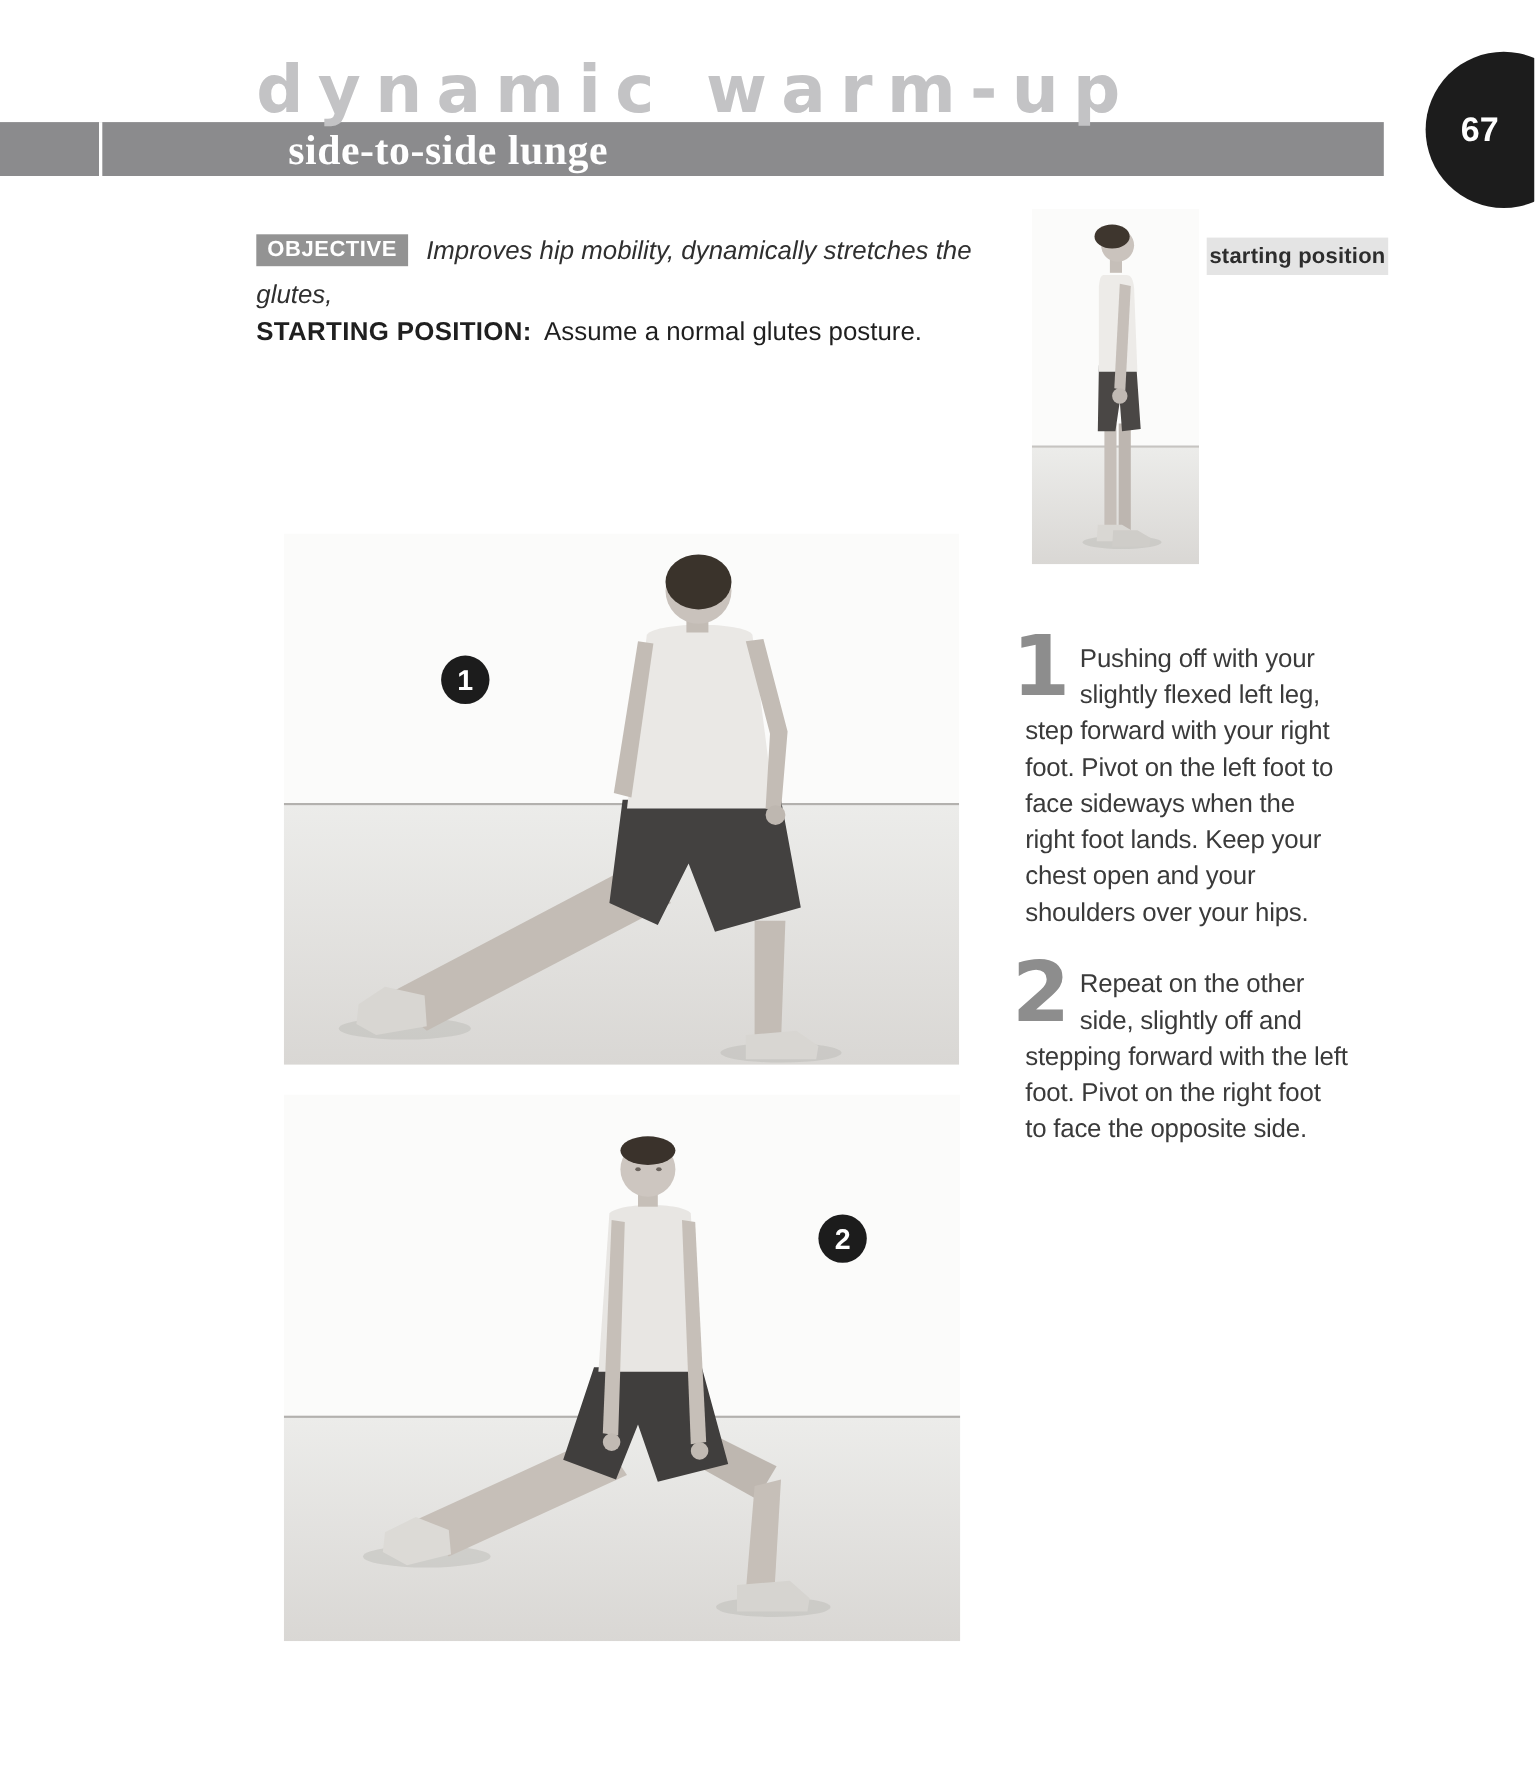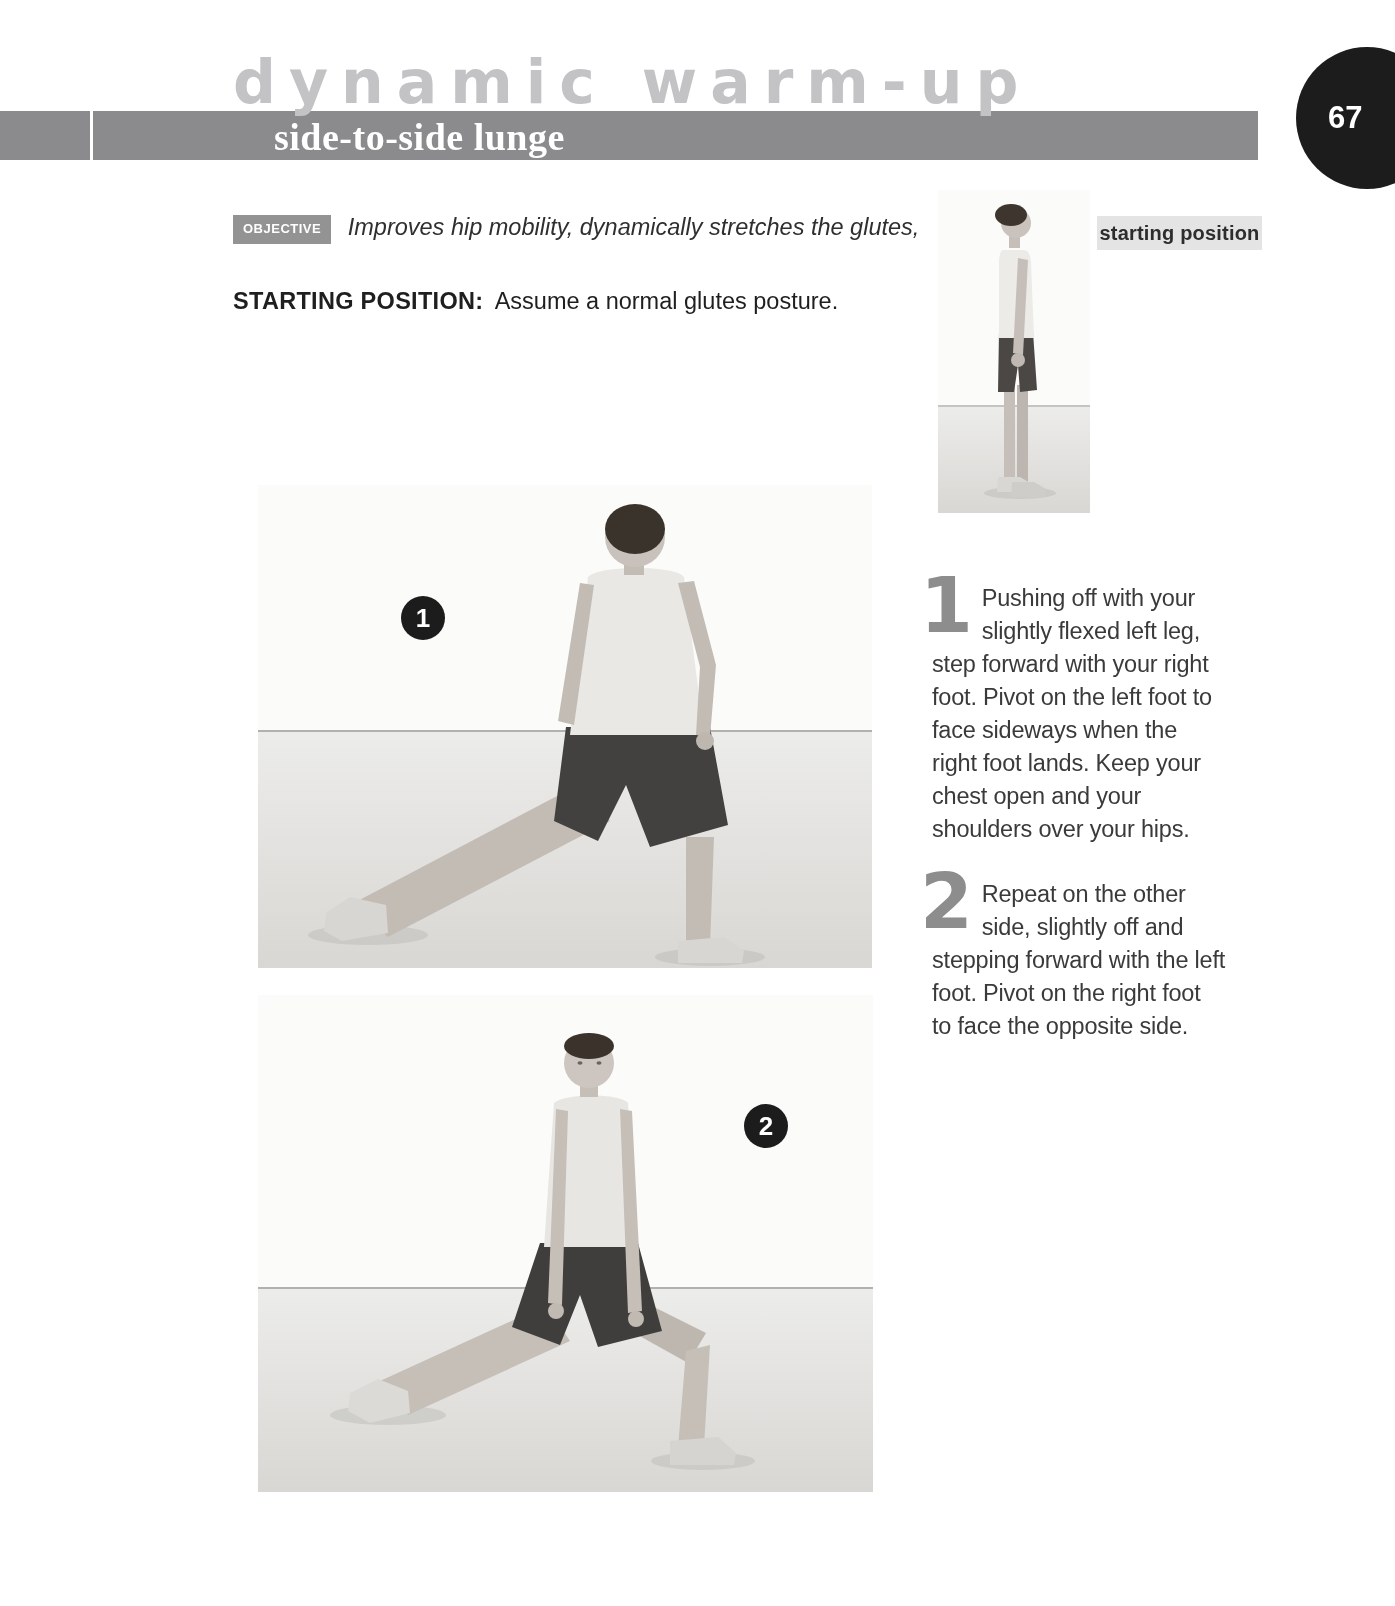--- a/index.html
+++ b/index.html
@@ -20,39 +20,38 @@
     background:#8b8b8d;z-index:2;
   }
   .bar-notch{
     position:absolute;left:90px;top:0;width:3px;height:49px;background:#ffffff;
   }
   .bar-title{
     position:absolute;left:262px;top:3px;
     font-family:"Liberation Serif",serif;font-weight:bold;
     font-size:38px;line-height:46px;color:#ffffff;letter-spacing:0.5px;
     white-space:nowrap;
-    margin-left:12px;
   }
   .page-circle{
     position:absolute;left:1296px;top:47px;width:142px;height:142px;
     border-radius:50%;background:#1c1c1c;z-index:4;
     display:flex;align-items:center;
   }
   .page-circle span{
     color:#ffffff;font-weight:bold;font-size:31px;padding-left:32px;
   }
 
   
   .objective{
     position:absolute;left:233px;top:207px;width:690px;margin:0;
     font-size:23.5px;line-height:40px;color:#2f2f2f;
   }
   .obj-label{
     display:inline-block;background:#939393;color:#ffffff;
-    font-weight:bold;font-style:normal;font-size:13px;line-height:20px;
+    font-weight:bold;font-style:normal;font-size:20px;line-height:20px;
     padding:4px 10px 5px;letter-spacing:0.5px;margin-right:10px;
     vertical-align:2px;
   }
   .obj-line{font-style:italic;}
   .obj-line2{display:block;font-style:italic;}
   .start-pos{
     position:absolute;left:233px;top:288px;margin:0;width:760px;
     font-size:23.5px;color:#1f1f1f;
   }
   .start-pos strong{letter-spacing:0.3px;margin-right:6px;}

